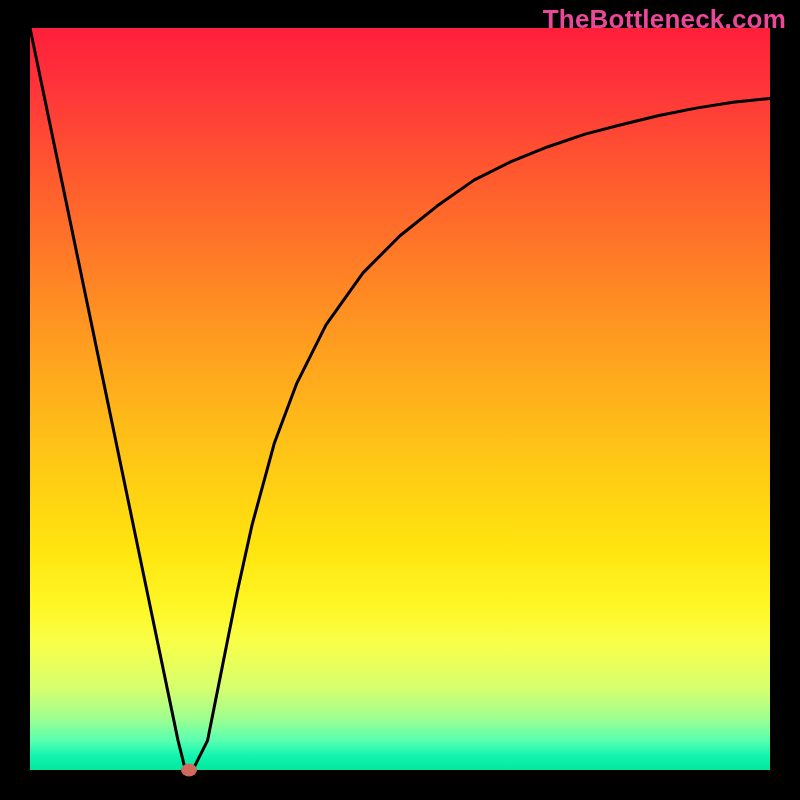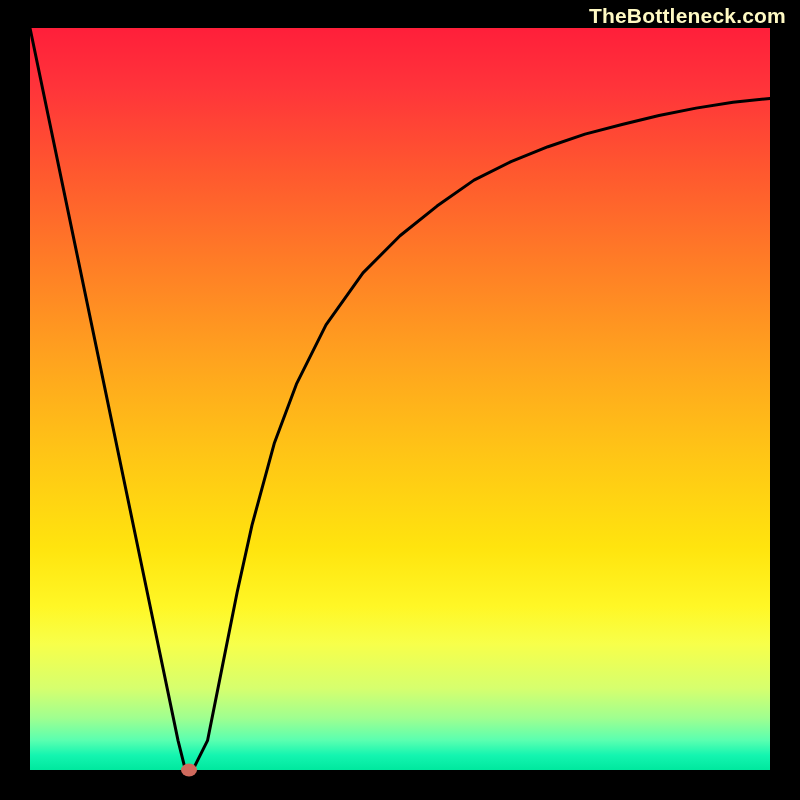--- a/index.html
+++ b/index.html
@@ -14,22 +14,22 @@
   .frame {
     position: relative;
     width: 800px;
     height: 800px;
     background: #000;
   }
   .watermark {
     position: absolute;
     top: 4px;
     right: 14px;
-    color: #fef9c3;
-    font-size: 21px;
+    color: #ec4899;
+    font-size: 26px;
     font-weight: 600;
     letter-spacing: 0.2px;
     z-index: 10;
   }
   .plot-area {
     position: absolute;
     
     left: 30px;
     top: 28px;
     width: 740px;

